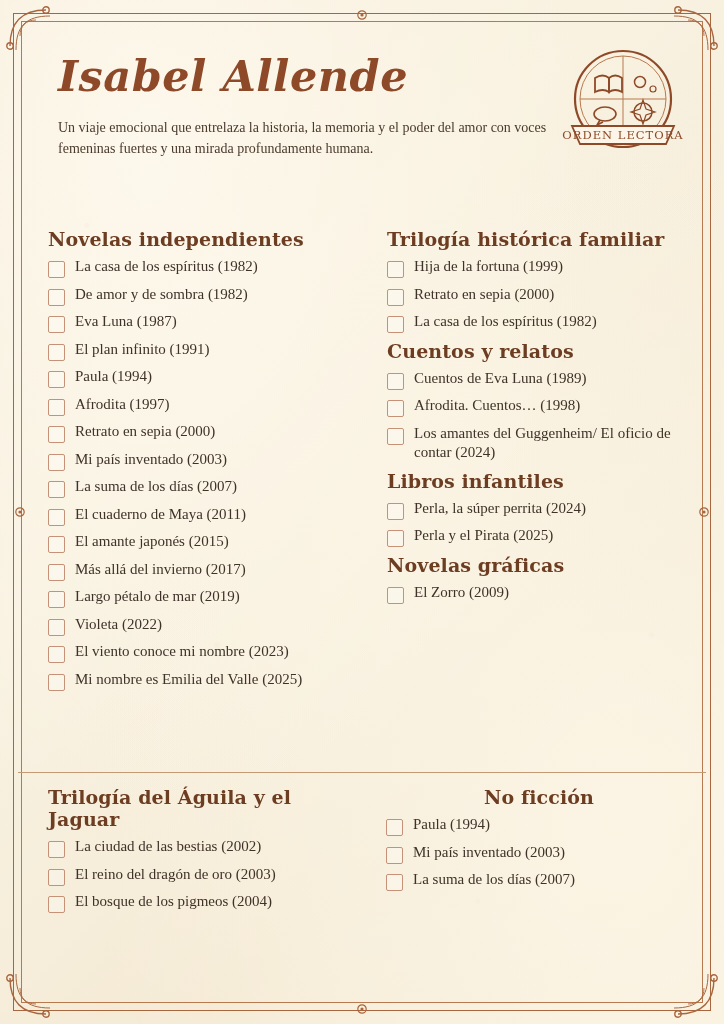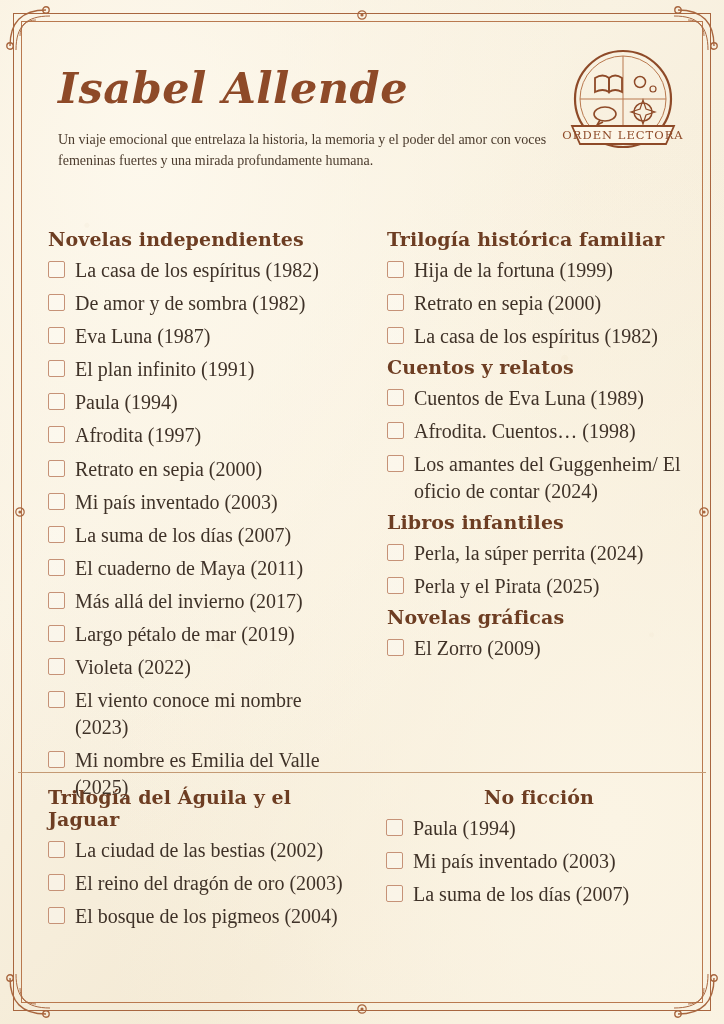--- a/index.html
+++ b/index.html
@@ -79,21 +79,21 @@
   .edge-dot svg { display: block; }
   .edge-top    { top: 6px; left: 50%; transform: translateX(-50%); }
   .edge-bottom { bottom: 6px; left: 50%; transform: translateX(-50%) scaleY(-1); }
   .edge-left   { left: 5px; top: 50%; transform: translateY(-50%) rotate(-90deg); }
   .edge-right  { right: 5px; top: 50%; transform: translateY(-50%) rotate(90deg); }
 
   
   .content {
     position: absolute;
     inset: 0;
-    padding: 52px 40px 40px 40px;
+    padding: 40px 40px 40px 40px;
     box-sizing: border-box;
   }
   .title {
     font-family: "DejaVu Serif", serif;
     font-style: italic;
     font-weight: 700;
     font-size: 43px;
     color: #8e4a28;
     letter-spacing: .5px;
     margin: 14px 0 0 18px;
@@ -157,21 +157,21 @@
     flex: none;
     width: 15px;
     height: 15px;
     margin-top: 4px;
     border: 1.5px solid #c69277;
     border-radius: 2px;
     background: rgba(255,255,255,.28);
   }
   .item-label {
     font-family: "Liberation Serif", serif;
-    font-size: 20px;
+    font-size: 15px;
     line-height: 1.33;
     color: #3f3228;
   }
 
   
   .divider {
     position: absolute;
     left: 18px;
     right: 18px;
     top: 772px;
@@ -335,20 +335,24 @@
           <li>
               <span class="chk"></span>
               <span class="item-label">La suma de los días (2007)</span>
             </li>
           <li>
               <span class="chk"></span>
               <span class="item-label">El cuaderno de Maya (2011)</span>
             </li>
           <li>
               <span class="chk"></span>
+              <span class="item-label">El amante japonés (2015)</span>
+            </li>
+          <li>
+              <span class="chk"></span>
               <span class="item-label">Más allá del invierno (2017)</span>
             </li>
           <li>
               <span class="chk"></span>
               <span class="item-label">Largo pétalo de mar (2019)</span>
             </li>
           <li>
               <span class="chk"></span>
               <span class="item-label">Violeta (2022)</span>
             </li>

